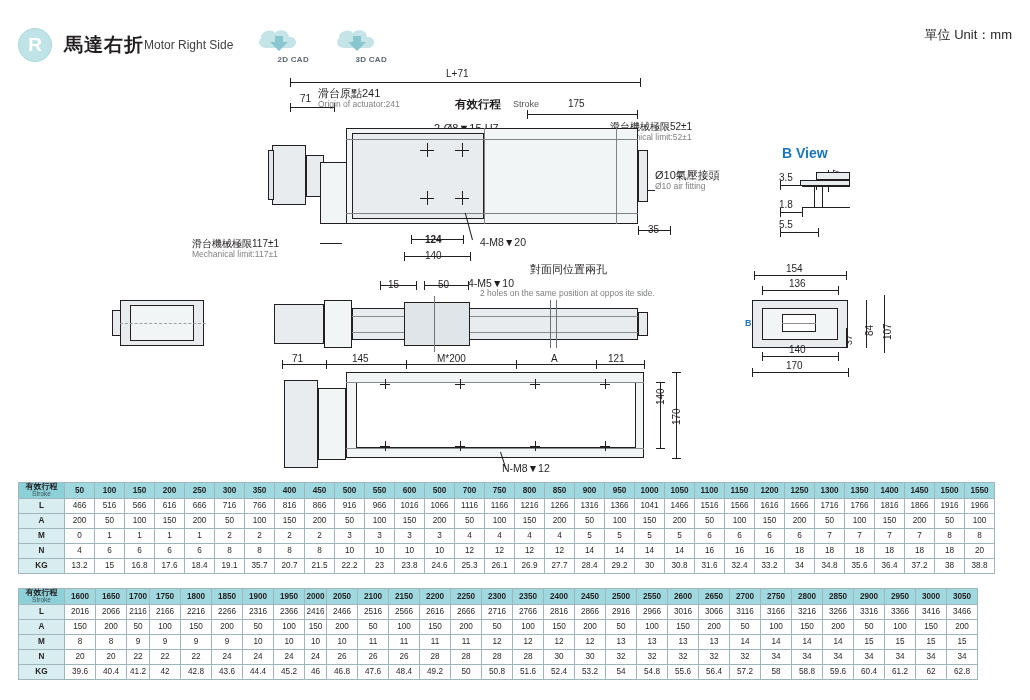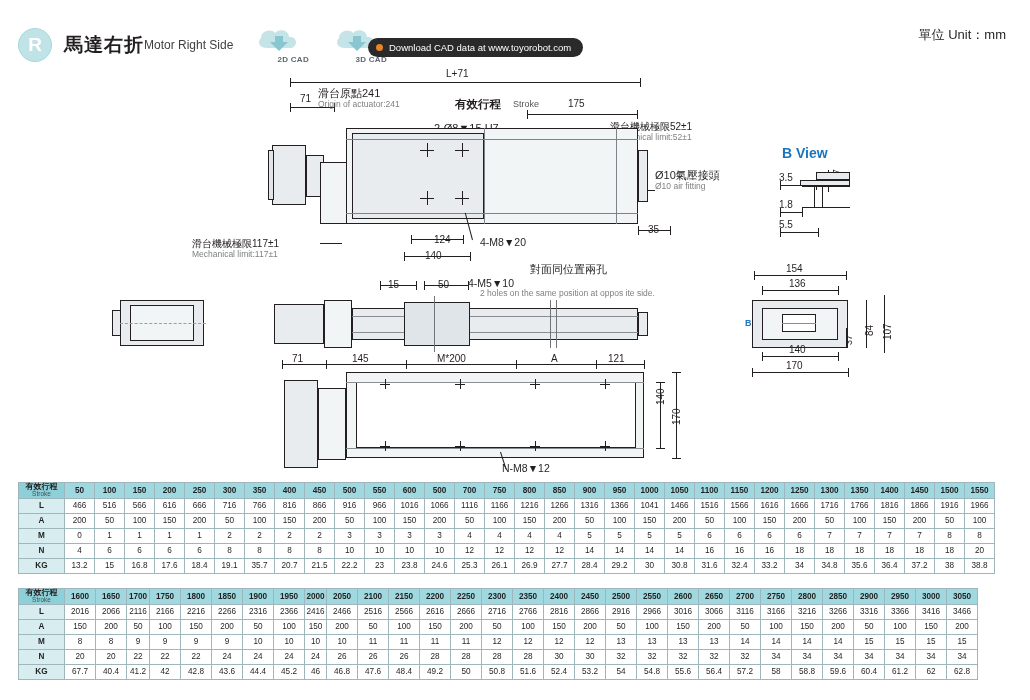--- a/index.html
+++ b/index.html
@@ -24,21 +24,21 @@
   .cadgrp { position:absolute; left:253px; top:24px; display:flex; gap:22px; }
   .cad { width:56px; text-align:right; }
   .cad .cloud { position:relative; height:30px; }
   .cad .cap { font-size:8px; color:#5d6770; font-weight:bold; margin-top:1px; letter-spacing:.3px;}
   .dlpill {
     position:absolute; left:368px; top:38px; height:19px; border-radius:10px;
     background:#2a2a2a; color:#ffffff; font-size:9.5px; display:flex;
     align-items:center; padding:0 12px 0 8px;
   }
   .dlpill .dot { width:7px; height:7px; border-radius:50%; background:#e8842a; margin-right:6px;}
-  .unit { position:absolute; right:24px; top:26px; font-size:13px; }
+  .unit { position:absolute; right:18px; top:26px; font-size:13px; }
 
   
   .ln { position:absolute; background:#231f20; }
   .hl { height:1px; }
   .vl { width:1px; }
   .dim { position:absolute; font-size:10px; color:#231f20; white-space:nowrap; }
   .lbl { position:absolute; font-size:10.5px; color:#231f20; white-space:nowrap; }
   .box { position:absolute; border:1px solid #231f20; }
   .fillgray { background:#e8ecee; }
   .filllight { background:#f2f5f6; }
@@ -84,24 +84,20 @@
       <div class="cloud">
         <svg width="56" height="30" viewBox="0 0 56 30">
           <path d="M14 24 C6 24 4 18 8 14 C8 7 18 4 22 9 C26 4 36 6 36 13 C44 12 46 22 38 24 Z" fill="#c5e4e8"></path>
           <path d="M22 12 h8 v6 h5 l-9 9 l-9 -9 h5 z" fill="#8ac6d0"></path>
         </svg>
       </div>
       <div class="cap">3D CAD</div>
     </div>
   </div>
 
-  <div class="dlpill">
-    <span class="dot"></span>
-    <span>Download CAD data at www.toyorobot.com</span>
-  </div>
 
   <div class="unit">單位 Unit：mm</div>
 
   <div class="ln hl" style="left:290px; top:82px; width:350px;"></div>
   <div class="ln vl" style="left:290px; top:78px; height:9px;"></div>
   <div class="ln vl" style="left:640px; top:78px; height:9px;"></div>
   <div class="dim" style="left:446px; top:68px;">L+71</div>
 
   <div class="ln hl" style="left:290px; top:107px; width:44px;"></div>
   <div class="ln vl" style="left:290px; top:103px; height:9px;"></div>
@@ -154,21 +150,21 @@
   <div class="ln hl" style="left:455px; top:198px; width:14px;"></div>
   <div class="ln vl" style="left:462px; top:191px; height:14px;"></div>
 
   <div class="lbl" style="left:192px; top:237px; font-size:10px;">滑台機械極限117±1</div>
   <div class="lbl" style="left:192px; top:249px; font-size:8.5px; color:#7e8083;">Mechanical limit:117±1</div>
   <div class="ln hl" style="left:320px; top:243px; width:22px;"></div>
 
   <div class="ln hl" style="left:411px; top:239px; width:52px;"></div>
   <div class="ln vl" style="left:411px; top:235px; height:9px;"></div>
   <div class="ln vl" style="left:463px; top:235px; height:9px;"></div>
-  <div class="dim" style="left:434px; top:234px;">124</div>
+  <div class="dim" style="left:425px; top:234px;font-weight:bold;">124</div>
   <div class="ln hl" style="left:404px; top:256px; width:66px;"></div>
   <div class="ln vl" style="left:404px; top:252px; height:9px;"></div>
   <div class="ln vl" style="left:470px; top:252px; height:9px;"></div>
   <div class="dim" style="left:425px; top:250px;">140</div>
 
   <div class="lbl" style="left:480px; top:236px; font-size:10.5px;">4-M8▼20</div>
   <div class="ln" style="left:472px; top:212px; width:1px; height:28px; transform:rotate(-15deg); transform-origin:bottom;"></div>
 
   <div class="ln hl" style="left:638px; top:230px; width:32px;"></div>
   <div class="ln vl" style="left:638px; top:226px; height:9px;"></div>
@@ -692,21 +688,21 @@
           <td>34</td>
           <td>34</td>
           <td>34</td>
           <td>34</td>
           <td>34</td>
           <td>34</td>
           <td>34</td>
         </tr>
         <tr>
           <td class="rowhdr">KG</td>
-          <td>67.7</td>
+          <td>39.6</td>
           <td>40.4</td>
           <td>41.2</td>
           <td>42</td>
           <td>42.8</td>
           <td>43.6</td>
           <td>44.4</td>
           <td>45.2</td>
           <td>46</td>
           <td>46.8</td>
           <td>47.6</td>

